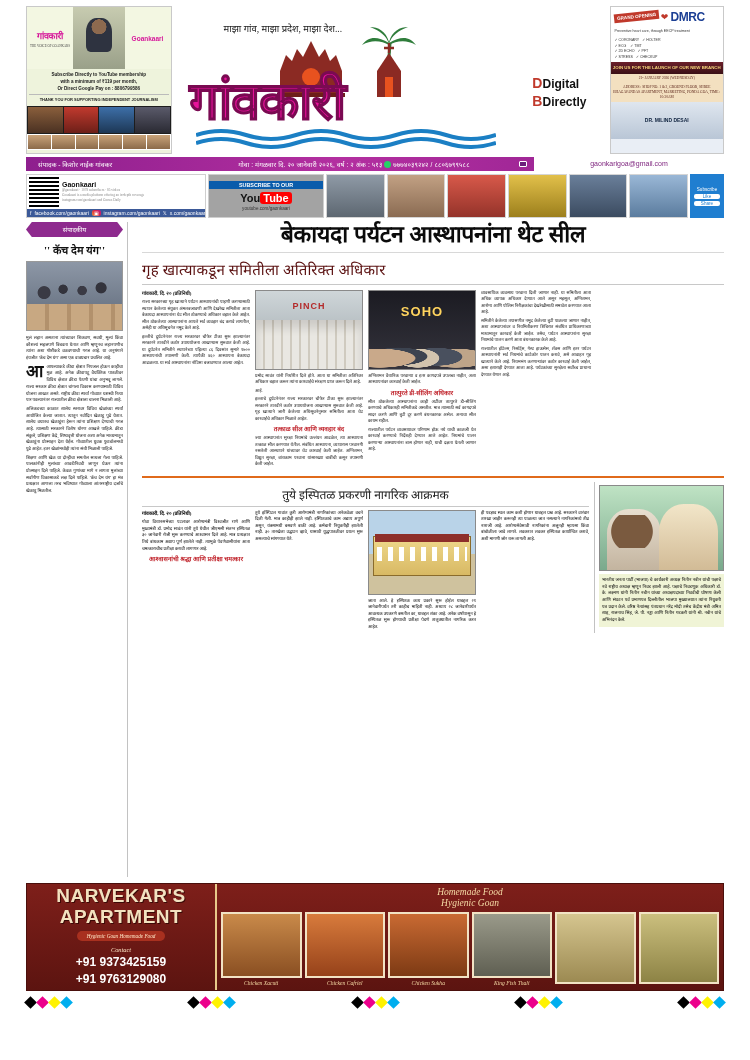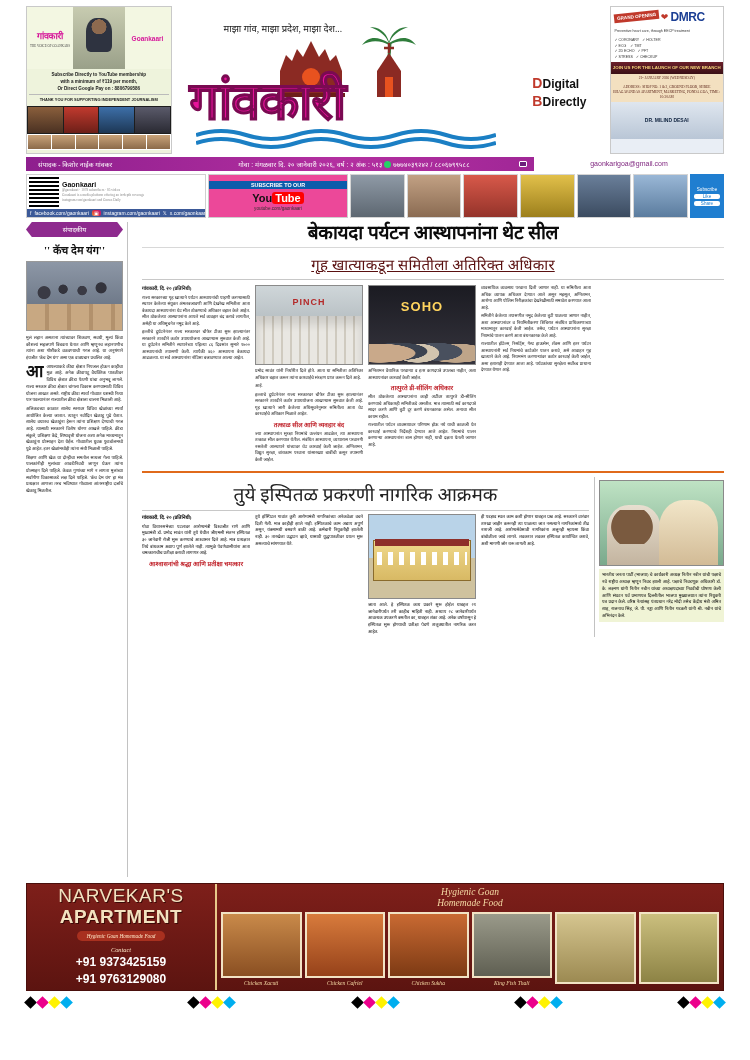--- a/index.html
+++ b/index.html
@@ -69,21 +69,21 @@
   .soc-card { border:1px solid #cfcfcf; background:#fff; display:flex; flex-direction:column; overflow:hidden; }
   .soc-fb { width:180px; }
   .soc-fb-top { flex:1; display:flex; align-items:center; gap:3px; padding:2px; }
   .qr { width:30px; height:30px; background:
       repeating-linear-gradient(0deg,#000 0 2px,#fff 2px 4px),
       repeating-linear-gradient(90deg,#000 0 2px,transparent 2px 4px); }
   .soc-name { font-family:"Liberation Sans",sans-serif; font-weight:bold; font-size:7px; color:#111; }
   .soc-meta { font-size:3.4px; color:#888; line-height:1.5; }
   .soc-bar { height:11px; background:#3b5998; color:#fff; font-family:"Liberation Sans",sans-serif; font-size:5px; display:flex; align-items:center; gap:3px; padding:0 3px; }
   .soc-bar .ig { background:linear-gradient(45deg,#f09433,#dc2743,#bc1888); padding:0 2px; border-radius:2px; }
-  .soc-yt { width:140px; position:relative; background:#ec4899; display:flex; flex-direction:column; align-items:center; justify-content:center; }
+  .soc-yt { width:116px; position:relative; background:#a3a3a3; display:flex; flex-direction:column; align-items:center; justify-content:center; }
   .yt-sub { font-family:"Liberation Sans",sans-serif; font-weight:bold; font-size:5.4px; background:#0b5cab; color:#fff; width:100%; text-align:center; padding:1px 0; }
   .yt-logo { font-family:"Liberation Sans",sans-serif; font-weight:bold; font-size:11px; color:#111; margin-top:3px; }
   .yt-logo em { background:#ff0000; color:#fff; font-style:normal; padding:0 3px; border-radius:3px; }
   .yt-url { font-size:4.6px; color:#333; margin-top:2px; font-family:"Liberation Sans",sans-serif;}
   .soc-news { flex:1; display:flex; gap:2px; }
   .nw { flex:1; border:1px solid #d5d5d5; background:linear-gradient(#b9c3cd,#7d8893); }
   .nw.n1{background:linear-gradient(#8f9aa6,#5d6771);}
   .nw.n2{background:linear-gradient(#c2a184,#8a6b52);}
   .nw.n3{background:linear-gradient(#d8594a,#94332a);}
   .nw.n4{background:linear-gradient(#e2c04a,#9c7f1c);}
@@ -105,22 +105,22 @@
      radial-gradient(circle at 38% 40%, #33333c 0 6%, transparent 7%),
      radial-gradient(circle at 58% 42%, #3a3a44 0 6.5%, transparent 7.5%),
      radial-gradient(circle at 78% 38%, #33333c 0 6%, transparent 7%),
      linear-gradient(#8d97a6,#5d6878);}
   .ed-photo::after{content:"";position:absolute;left:0;right:0;bottom:0;height:38%;background:repeating-linear-gradient(90deg,#c8a882 0 18px,#b2916c 18px 22px);}
   .ed-text { font-size:4.4px; line-height:1.52; text-align:justify; color:#111; margin-top:4px; }
   .ed-text p { margin-bottom:2px; }
   .dropcap { float:left; font-size:17px; line-height:.86; font-weight:bold; padding:1px 3px 0 0; }
 
   
-  .headline { font-family:"Liberation Sans", sans-serif; font-weight:bold; font-size:19px; line-height:1.12; text-align:center; color:#0b0b0b; letter-spacing:-.3px; border-bottom:1px solid #d8d8d8; padding-bottom:4px; }
-  .subhead { font-size:15px; text-align:center; color:#5a1010; padding:6px 0 5px; letter-spacing:.2px;text-decoration:underline; }
+  .headline { font-family:"Liberation Sans", sans-serif; font-weight:bold; font-size:23px; line-height:1.12; text-align:center; color:#0b0b0b; letter-spacing:-.3px; border-bottom:1px solid #d8d8d8; padding-bottom:4px; }
+  .subhead { font-size:15px; text-align:left; color:#5a1010; padding:6px 0 5px; letter-spacing:.2px; }
   .rule { height:1px; background:#c8c8c8; }
 
   .story { display:flex; gap:5px; margin-top:5px; }
   .col { font-size:4.35px; line-height:1.5; text-align:justify; color:#111; }
   .col p { margin-bottom:2px; }
   .c1 { width:108px; }
   .c2 { width:108px; }
   .c3 { width:108px; }
   .c4 { width:110px; }
   .dateline { font-weight:bold; font-size:5px; }
@@ -147,41 +147,41 @@
       radial-gradient(ellipse at 28% 65%, #3c4350 0 26%, transparent 27%),
       radial-gradient(ellipse at 46% 70%, #d2c4ae 0 26%, transparent 27%),
       radial-gradient(ellipse at 64% 66%, #49505e 0 26%, transparent 27%),
       radial-gradient(ellipse at 82% 70%, #bfa589 0 26%, transparent 27%);}
 
   
   .lower { display:flex; gap:5px; margin-top:6px; border-top:2px solid #e06a1b; padding-top:4px; }
   .lower-main { flex:1; }
   .lower-side { width:130px; border-left:1px solid #c2c2c2; padding-left:4px; }
   .headline2 { font-family:"Liberation Sans",sans-serif; font-weight:bold; font-size:20px; text-align:center; color:#0b0b0b; line-height:1.15; }
-  .subhead2 { font-size:19px; text-align:center; color:#222; padding:4px 0 3px; }
+  .subhead2 { font-size:12px; text-align:center; color:#222; padding:4px 0 3px; }
   .story2 { display:flex; gap:5px; margin-top:3px; }
   .s2c { width:108px; font-size:4.35px; line-height:1.5; text-align:justify; }
   .s2c p{margin-bottom:2px;}
   .bldg { height:85px; border:1px solid #8a8a8a; background:linear-gradient(#b9d3e8 0 52%, #cfc29e 52% 100%); position:relative; overflow:hidden; margin-bottom:3px;}
   .bldg::before{content:"";position:absolute;left:4%;right:4%;top:30%;height:46%;background:linear-gradient(#f0d98c,#d8b964);border:1px solid #8a6b2c;}
   .bldg::after{content:"";position:absolute;left:6%;right:6%;top:28%;height:9%;background:#8e2f2a;}
   .bldg .win{position:absolute;left:8%;right:8%;top:44%;height:16%;background:repeating-linear-gradient(90deg,#fff 0 5px,transparent 5px 11px);}
   .side-head { background:#e9f0cc; text-align:center; font-family:"Liberation Sans",sans-serif; font-weight:bold; font-size:10.5px; color:#111; line-height:1.25; padding:3px 2px; }
   .side-photo { height:86px; border:1px solid #8a8a8a; margin-top:3px; background:linear-gradient(#bfe3c4,#7aa98c); position:relative; overflow:hidden; }
   .side-photo::before{content:"";position:absolute;left:6%;bottom:0;width:44%;height:72%;border-radius:40% 40% 0 0;background:linear-gradient(#e8dfd0,#c3b49f);}
   .side-photo::after{content:"";position:absolute;right:4%;bottom:0;width:48%;height:78%;border-radius:42% 42% 0 0;background:linear-gradient(#f2e6c9,#d2bb96);}
   .side-photo .faces{position:absolute;bottom:26%;left:0;right:0;height:40%;background:
       radial-gradient(circle at 26% 50%, #7a5a3f 0 22%, transparent 23%),
       radial-gradient(circle at 70% 48%, #8a6747 0 22%, transparent 23%);}
   .side-cap { background:#f0f4d6; font-size:4.4px; line-height:1.52; text-align:justify; padding:3px; margin-top:3px; }
 
   
   .ad { height:108px; margin-top:6px; background:linear-gradient(#7e1f1a,#5c1410); border:1px solid #4a0f0c; display:flex; align-items:stretch; position:relative; overflow:hidden; }
   .ad-left { width:190px; color:#fff; display:flex; flex-direction:column; align-items:center; justify-content:center; gap:1px; border-right:2px solid #e8c98a;}
-  .ad-brand { font-family:"Liberation Sans",sans-serif; font-weight:normal; font-size:19px; color:#f3e2c0; letter-spacing:.5px; line-height:1.05; text-shadow:1px 1px 0 #3b0a07; }
+  .ad-brand { font-family:"Liberation Sans",sans-serif; font-weight:bold; font-size:19px; color:#f3e2c0; letter-spacing:.5px; line-height:1.05; text-shadow:1px 1px 0 #3b0a07; }
   .ad-brand2 { font-family:"Liberation Sans",sans-serif; font-weight:bold; font-size:19px; color:#f3e2c0; letter-spacing:.5px; line-height:1.05; text-shadow:1px 1px 0 #3b0a07;}
   .ad-tag { background:#a8301f; color:#ffe9c8; font-size:5.2px; padding:2px 10px; border-radius:8px; margin-top:3px; font-style:italic;}
   .ad-contact { font-size:6.4px; color:#ffe9c8; margin-top:4px; font-style:italic;}
   .ad-phone { font-size:12px; color:#fff; line-height:1.35; font-family:"Liberation Sans",sans-serif;font-weight:bold;}
   .ad-right { flex:1; display:flex; flex-direction:column; }
   .ad-title { text-align:center; color:#f6dca6; font-size:9.5px; font-style:italic; padding:3px 0 2px; line-height:1.2; font-family:"Liberation Serif",serif;}
   .ad-foods { flex:1; display:flex; gap:3px; padding:0 4px 4px; }
   .food { flex:1; display:flex; flex-direction:column; }
   .food-img { flex:1; border:2px solid #f2e3c4; background:linear-gradient(#c98a4a,#8a4f22); }
   .food.f2 .food-img{background:linear-gradient(#d87b3c,#96421a);}
@@ -445,22 +445,22 @@
     <div class="ad-left">
       <div class="ad-brand">NARVEKAR'S</div>
       <div class="ad-brand2">APARTMENT</div>
       <div class="ad-tag">Hygienic Goan Homemade Food</div>
       <div class="ad-contact">Contact</div>
       <div class="ad-phone">+91 9373425159</div>
       <div class="ad-phone">+91 9763129080</div>
     </div>
     <div class="ad-right">
       <div class="ad-title">
+        <div>Homemade Food</div>
         <div>Hygienic Goan</div>
-        <div>Homemade Food</div>
       </div>
       <div class="ad-foods">
         <div class="food f1">
           <div class="food-img"></div>
           <div class="food-lbl">Chicken Xacuti</div>
         </div>
         <div class="food f2">
           <div class="food-img"></div>
           <div class="food-lbl">Chicken Cafriel</div>
         </div>

